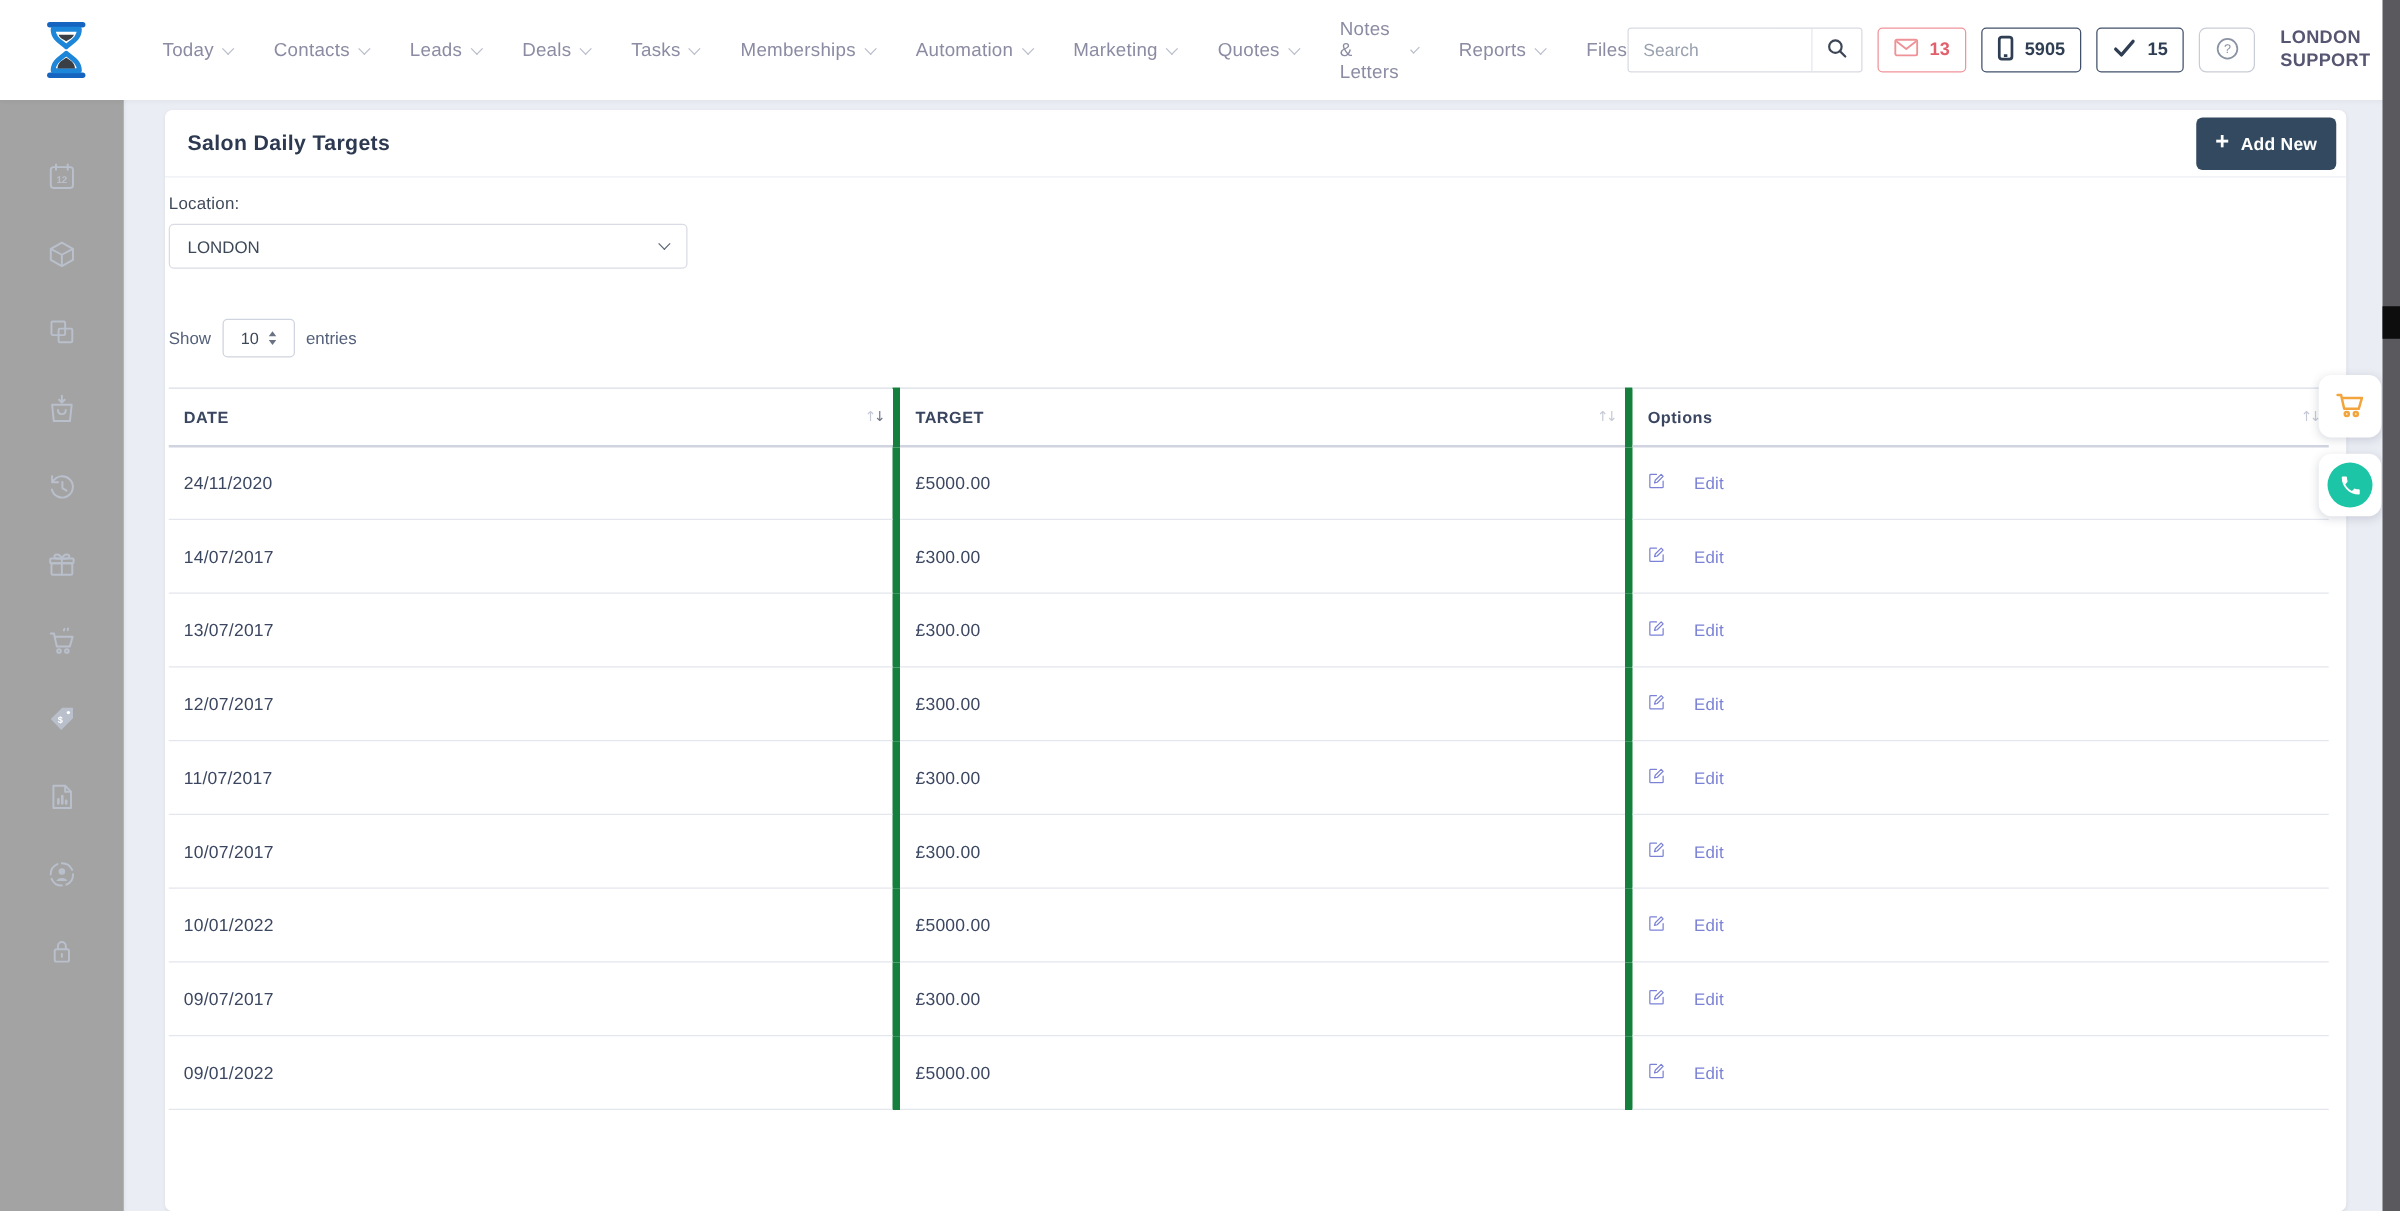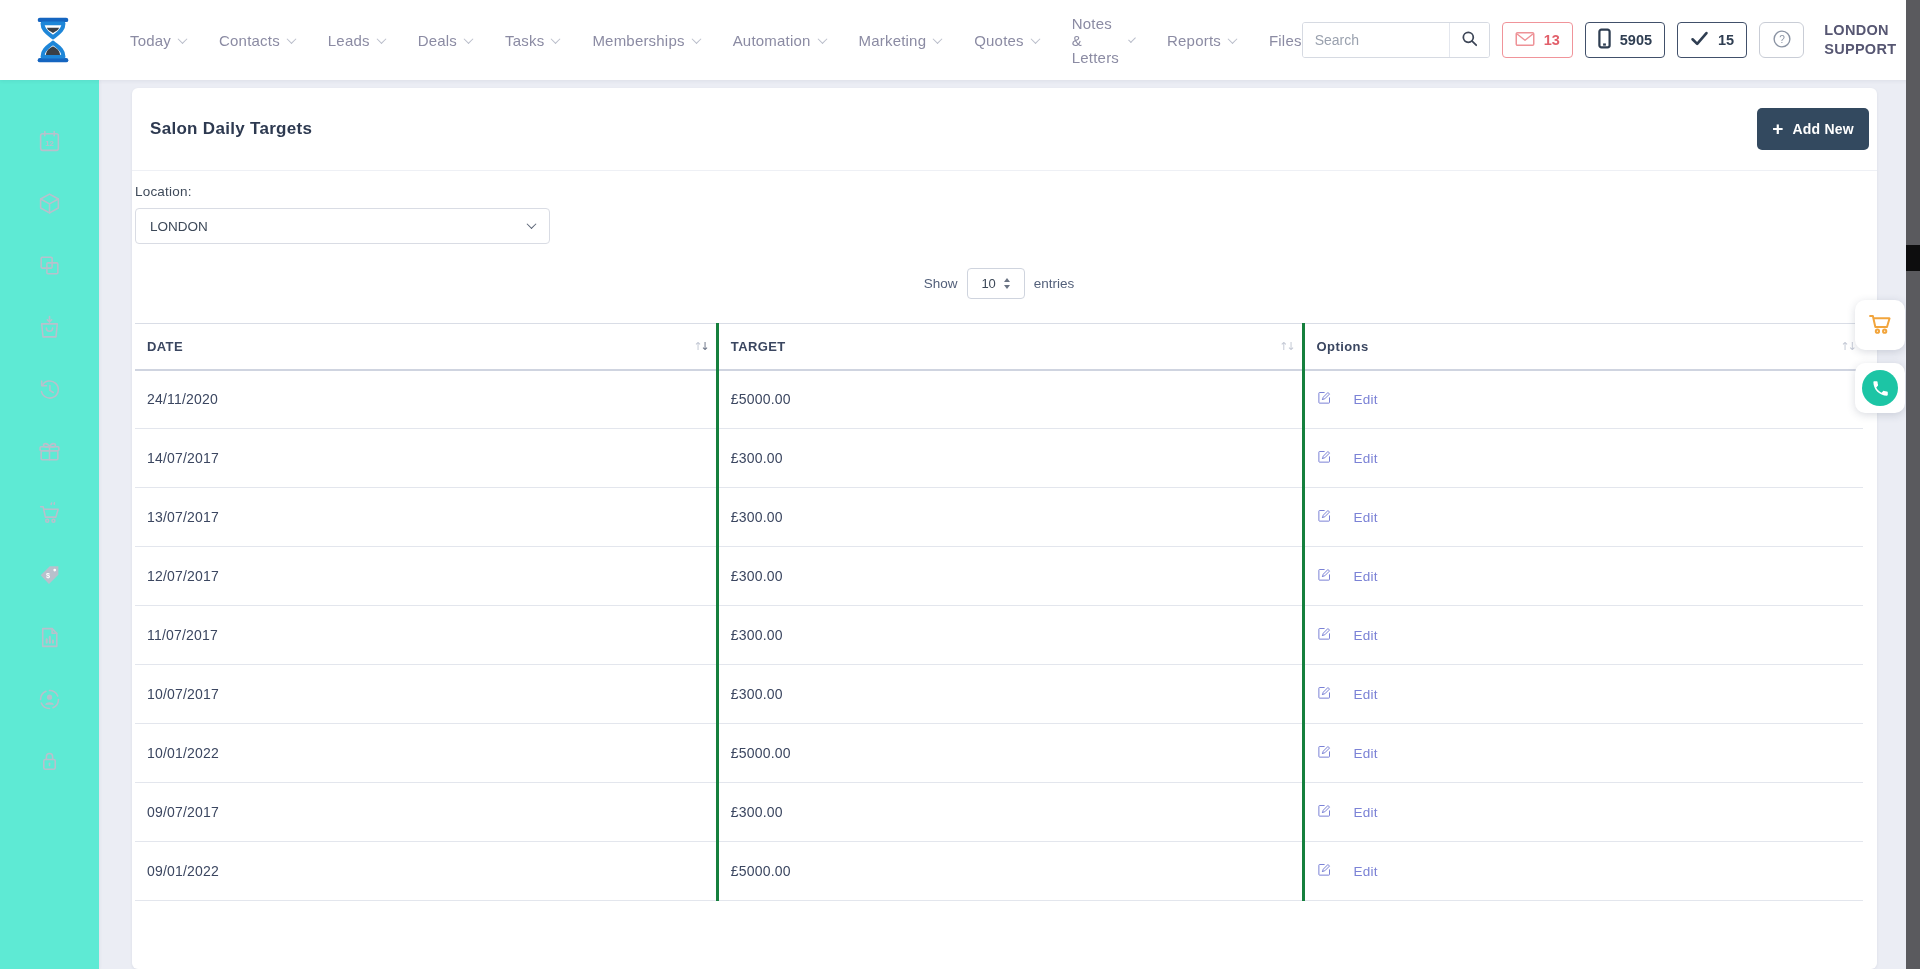--- a/index.html
+++ b/index.html
@@ -24,69 +24,69 @@
   .search-group input::placeholder { color:#9aa1ae; }
   .search-btn { width:40px; border:none; border-left:1px solid #e4e7ee; background:#fff; display:flex; align-items:center; justify-content:center; cursor:pointer; }
   .badge { height:36px; border:1px solid; border-radius:4px; display:flex; align-items:center; gap:9px; padding:0 12px; font-size:14.5px; font-weight:bold; cursor:pointer; background:#fff; }
   .badge.red  { border-color:#f0949a; color:#e2606b; }
   .badge.dark { border-color:#41506a; color:#2f3e52; }
   .help-btn { width:45px; height:36px; border:1px solid #c9cdd6; border-radius:6px; background:#fff; display:flex; align-items:center; justify-content:center; cursor:pointer; }
   .user-name { font-size:14.5px; font-weight:bold; color:#565672; line-height:1.3; letter-spacing:.3px; margin:0 4px 0 8px; }
   .avatar { width:48px; height:48px; border-radius:50%; background:#2f4257; display:flex; align-items:center; justify-content:center; cursor:pointer; }
   
   .sidebar {
-    position:absolute; top:80px; left:0; width:99px; height:889px; background:#5eead4;
+    position:absolute; top:80px; left:0; width:99px; height:889px; background:#a3a3a3;
     display:flex; flex-direction:column; align-items:center; padding-top:48px; gap:36px;
     box-shadow:1px 0 3px rgba(30,40,70,.05); z-index:4;
   }
   .side-item { width:26px; height:26px; display:flex; align-items:center; justify-content:center; cursor:pointer; }
   .side-item svg { stroke:#b9c0cc; fill:none; stroke-width:1.5; stroke-linecap:round; stroke-linejoin:round; }
   .side-item svg text { stroke:none; fill:#b9c0cc; font-family:"Liberation Sans",sans-serif; font-weight:bold; }
   
   .card {
     position:absolute; left:132px; top:88px; width:1745px; height:881px;
     background:#fff; border-radius:6px; box-shadow:0 1px 3px rgba(40,50,80,.08); z-index:3;
   }
-  .card-header { height:83px; display:flex; align-items:center; padding:0 8px 0 18px; border-bottom:1px solid #eef0f5; }
+  .card-header { height:54px; display:flex; align-items:center; padding:0 8px 0 18px; border-bottom:1px solid #eef0f5; }
   .page-title { font-size:17px; font-weight:bold; color:#2d3950; letter-spacing:.3px; }
   .add-btn {
     margin-left:auto; width:112px; height:42px; background:#33495f; color:#fff; border:none;
     border-radius:5px; display:flex; align-items:center; justify-content:center; gap:9px;
     font-size:14px; font-weight:bold; font-family:inherit; cursor:pointer; letter-spacing:.2px;
   }
   .plus-glyph { font-size:19px; font-weight:bold; line-height:1; margin-top:-2px; }
   .card-body { padding:8px 14px 0 3px; }
   .loc-label { font-size:13.5px; color:#3f4a5a; margin-top:5px; letter-spacing:.2px; }
   .select-box {
     margin-top:9px; width:415px; height:36px; border:1px solid #d9dce4; border-radius:4px;
     display:flex; align-items:center; padding:0 14px; font-size:13.5px; color:#3c4858;
     cursor:pointer; background:#fff; position:relative;
   }
   .select-box .chev { border-color:#5a6475; position:absolute; right:14px; top:13px; }
-  .show-row { margin-top:24px; display:flex; align-items:center; gap:9px; font-size:13.5px; color:#53607a;justify-content:center; }
+  .show-row { margin-top:40px; display:flex; align-items:center; gap:9px; font-size:13.5px; color:#53607a; }
   .size-select {
     width:58px; height:31px; border:1px solid #cfd4de; border-radius:4px; background:#fff;
     display:flex; align-items:center; justify-content:center; gap:8px; font-size:13px; color:#3c4858; cursor:pointer;
   }
   .spin { display:flex; flex-direction:column; gap:2.5px; }
   .spin .up { width:0; height:0; border-left:3.5px solid transparent; border-right:3.5px solid transparent; border-bottom:4.5px solid #6a7383; }
   .spin .dn { width:0; height:0; border-left:3.5px solid transparent; border-right:3.5px solid transparent; border-top:4.5px solid #6a7383; }
   
   .table-wrap { margin-top:24px; padding:0 0 0 0; }
   table { width:100%; border-collapse:collapse; table-layout:fixed; }
   col.c-date { width:33.7%; } col.c-target { width:33.9%; } col.c-opts { width:32.4%; }
   th {
     height:46px; font-size:13px; color:#3a4660; font-weight:bold; text-align:left; padding:0 12px;
     border-top:1px solid #d9dde6; border-bottom:2px solid #cfd4e0; position:relative;
     letter-spacing:.4px; cursor:pointer; background:#fff;
   }
   th .sort { position:absolute; right:8px; top:50%; transform:translateY(-50%); font-size:11px; letter-spacing:-2px; font-weight:normal; font-family:"DejaVu Sans",sans-serif; }
   .sort .a-up, .sort .a-dn { color:#c4c9d5; }
   .sort.desc .a-dn { color:#6b7486; }
-  th + th, td + td { border-left:3px solid #15803d; }
+  th + th, td + td { border-left:6px solid #15803d; }
   td { height:59px; font-size:14px; color:#3b4660; padding:0 12px; border-bottom:1px solid #e3e6ed; background:#fff; letter-spacing:.2px; }
   .edit-link { display:inline-flex; align-items:center; gap:22px; color:#7b82d6; font-size:13.5px; text-decoration:none; cursor:pointer; }
   .edit-link svg { stroke:#7b82d6; fill:none; stroke-width:1.6; stroke-linecap:round; stroke-linejoin:round; }
   
   .fab { position:absolute; left:1855px; width:50px; height:50px; background:#fff; border-radius:10px;
          box-shadow:0 2px 8px rgba(50,60,90,.18); display:flex; align-items:center; justify-content:center; z-index:8; cursor:pointer; }
   .fab-cart { top:300px; }
   .fab-phone { top:363px; }
   .phone-circle { width:36px; height:36px; border-radius:50%; background:#1cc5a5; display:flex; align-items:center; justify-content:center; }
   

